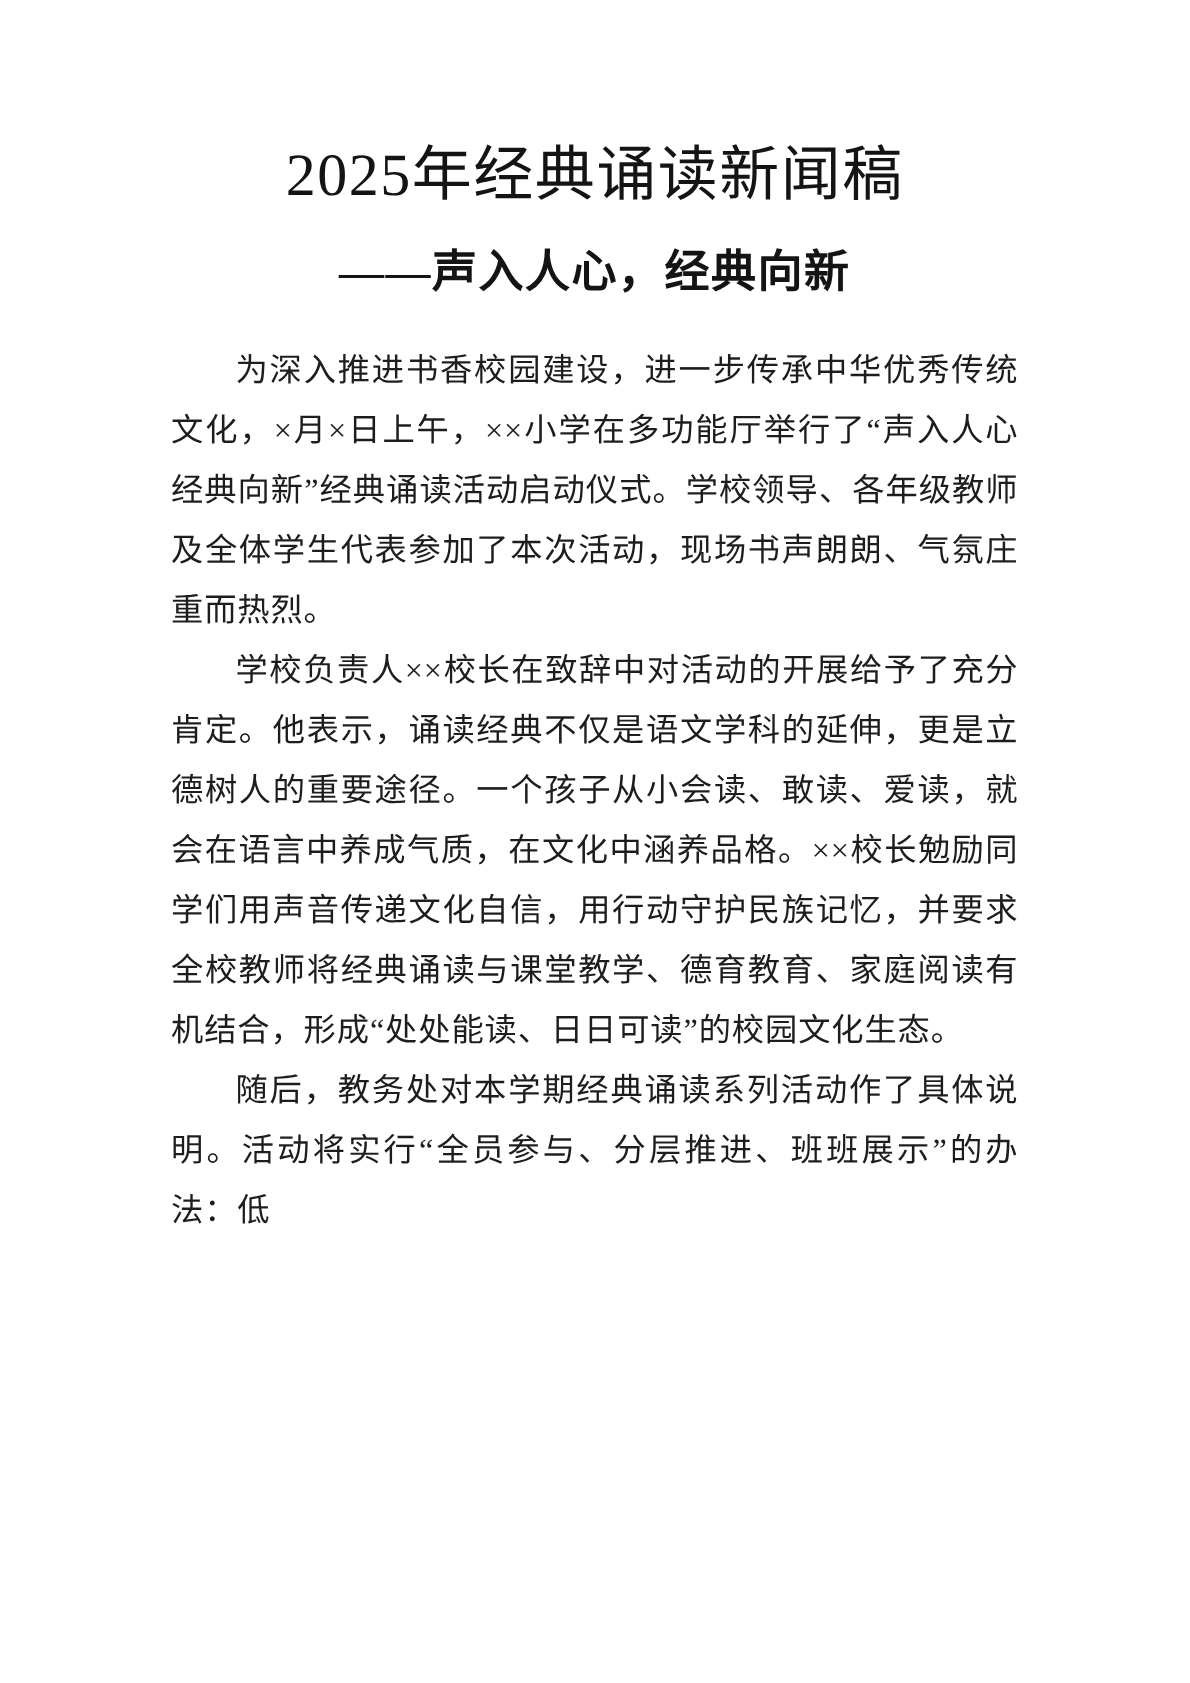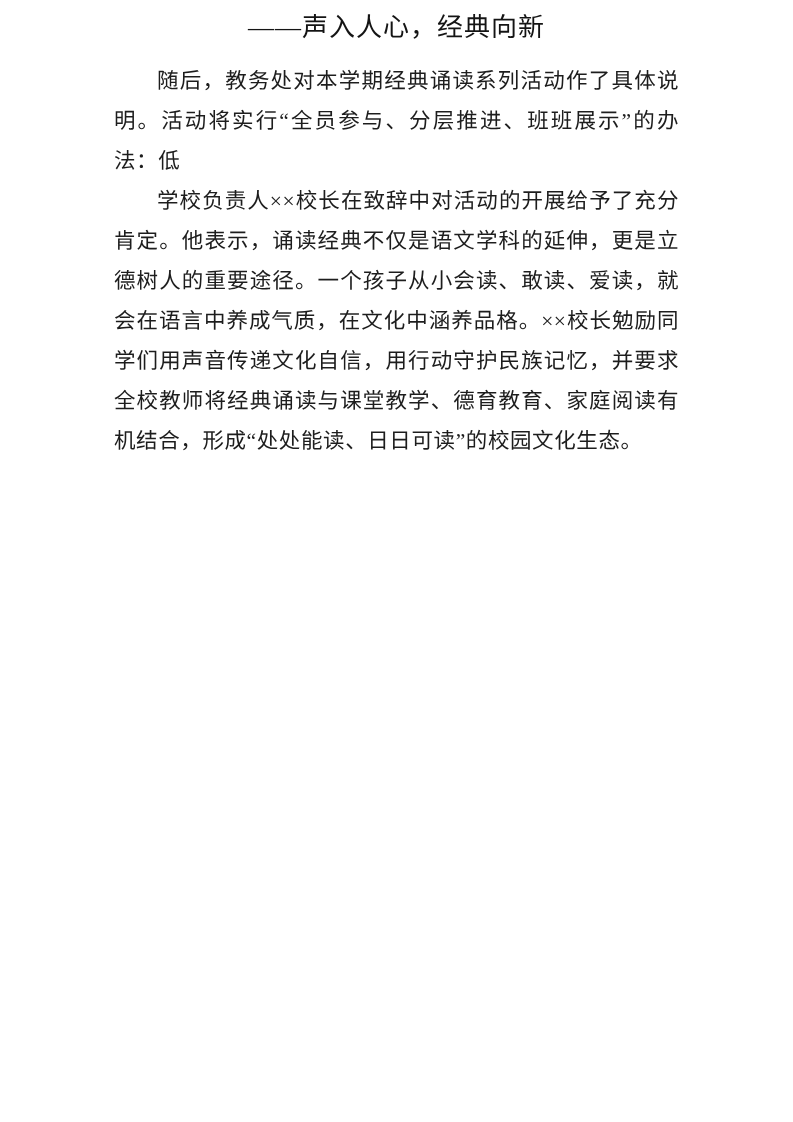--- a/index.html
+++ b/index.html
@@ -36,26 +36,26 @@
     text-align: center;
     font-family: "Liberation Serif", "DejaVu Serif", serif;
     font-weight: 400;
     font-size: 40px;
     line-height: 50px;
     letter-spacing: 1px;
     color: #141414;
     white-space: nowrap;
   }
   .doc-subtitle {
-    margin: 0;
+    margin: 12px;
     padding-top: 11px;
     text-align: center;
     font-family: "Liberation Serif", "DejaVu Serif", serif;
-    font-weight: 400;
-    font-size: 26px;
+    font-weight: 700;
+    font-size: 30px;
     line-height: 34px;
     letter-spacing: 1px;
     color: #141414;
     white-space: nowrap;
   }
   .paragraphs {
     padding-top: 16px;
   }
   .doc-para {
     margin: 0;
@@ -69,22 +69,24 @@
     text-justify: inter-ideograph;
     word-break: break-all;
   }
 </style>
 </head>
 <body>
 
 <div class="page">
   <div class="doc-body">
 
+    <h1 class="doc-title">2025年经典诵读新闻稿</h1>
 
     <h2 class="doc-subtitle">——声入人心，经典向新</h2>
 
     <div class="paragraphs">
+      <p class="doc-para">为深入推进书香校园建设，进一步传承中华优秀传统文化，×月×日上午，××小学在多功能厅举行了“声入人心 经典向新”经典诵读活动启动仪式。学校领导、各年级教师及全体学生代表参加了本次活动，现场书声朗朗、气氛庄重而热烈。</p>
+      <p class="doc-para">学校负责人××校长在致辞中对活动的开展给予了充分肯定。他表示，诵读经典不仅是语文学科的延伸，更是立德树人的重要途径。一个孩子从小会读、敢读、爱读，就会在语言中养成气质，在文化中涵养品格。××校长勉励同学们用声音传递文化自信，用行动守护民族记忆，并要求全校教师将经典诵读与课堂教学、德育教育、家庭阅读有机结合，形成“处处能读、日日可读”的校园文化生态。</p>
       <p class="doc-para">随后，教务处对本学期经典诵读系列活动作了具体说明。活动将实行“全员参与、分层推进、班班展示”的办法：低</p>
-      <p class="doc-para">学校负责人××校长在致辞中对活动的开展给予了充分肯定。他表示，诵读经典不仅是语文学科的延伸，更是立德树人的重要途径。一个孩子从小会读、敢读、爱读，就会在语言中养成气质，在文化中涵养品格。××校长勉励同学们用声音传递文化自信，用行动守护民族记忆，并要求全校教师将经典诵读与课堂教学、德育教育、家庭阅读有机结合，形成“处处能读、日日可读”的校园文化生态。</p>
     </div>
 
   </div>
 </div>
 
 </body></html>

